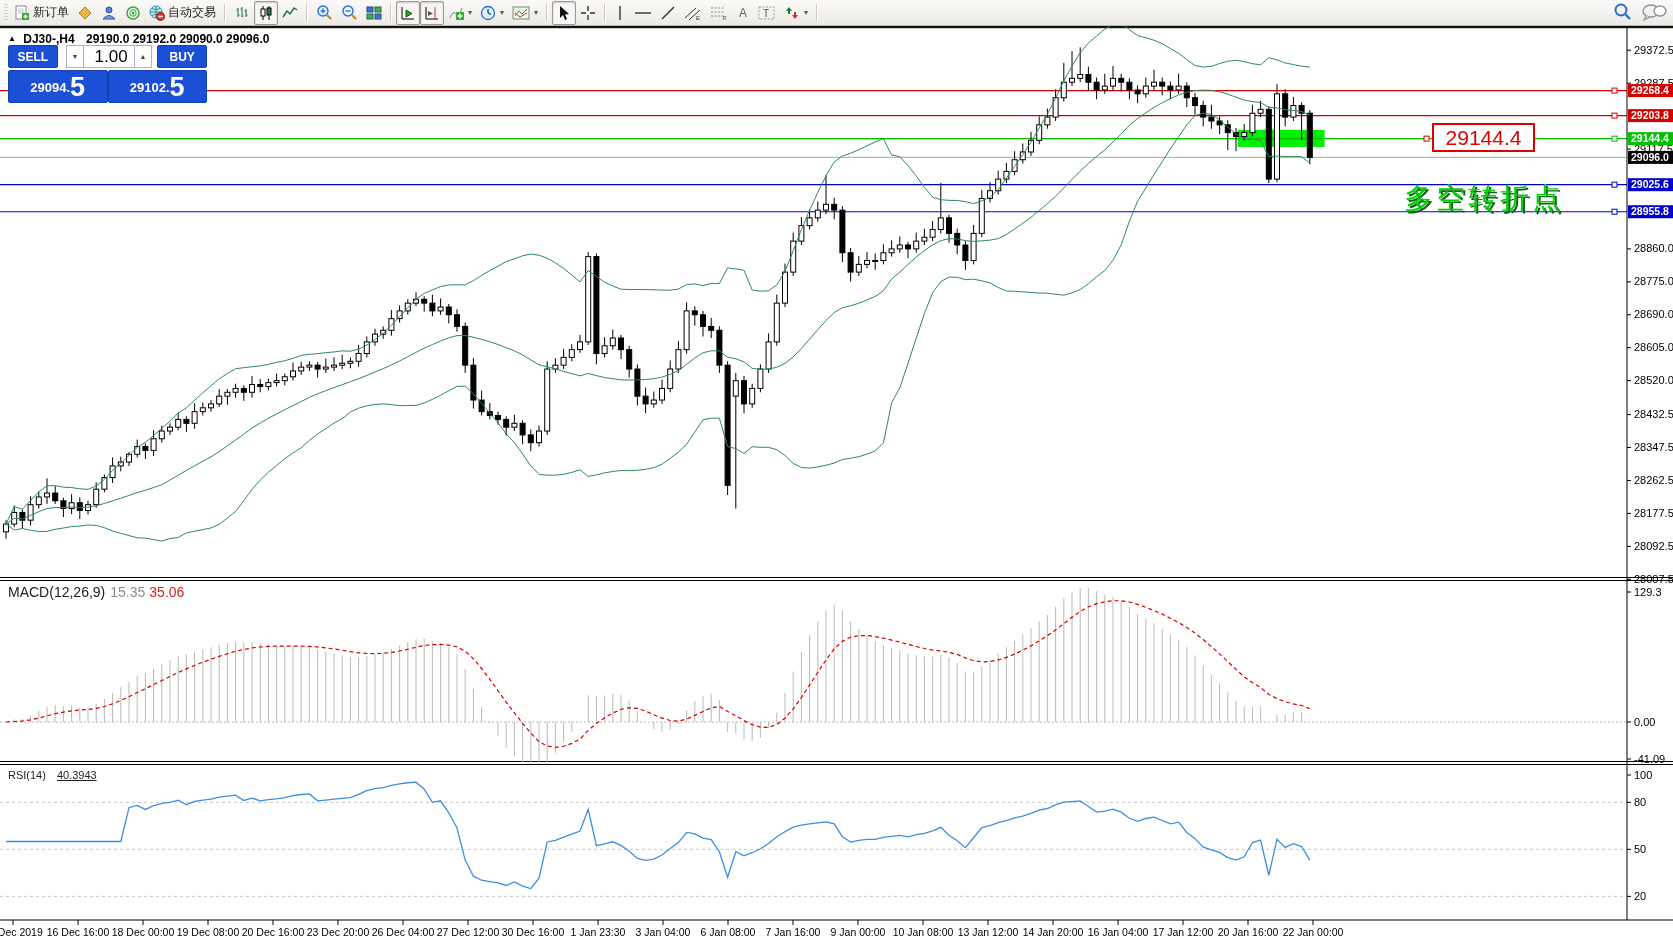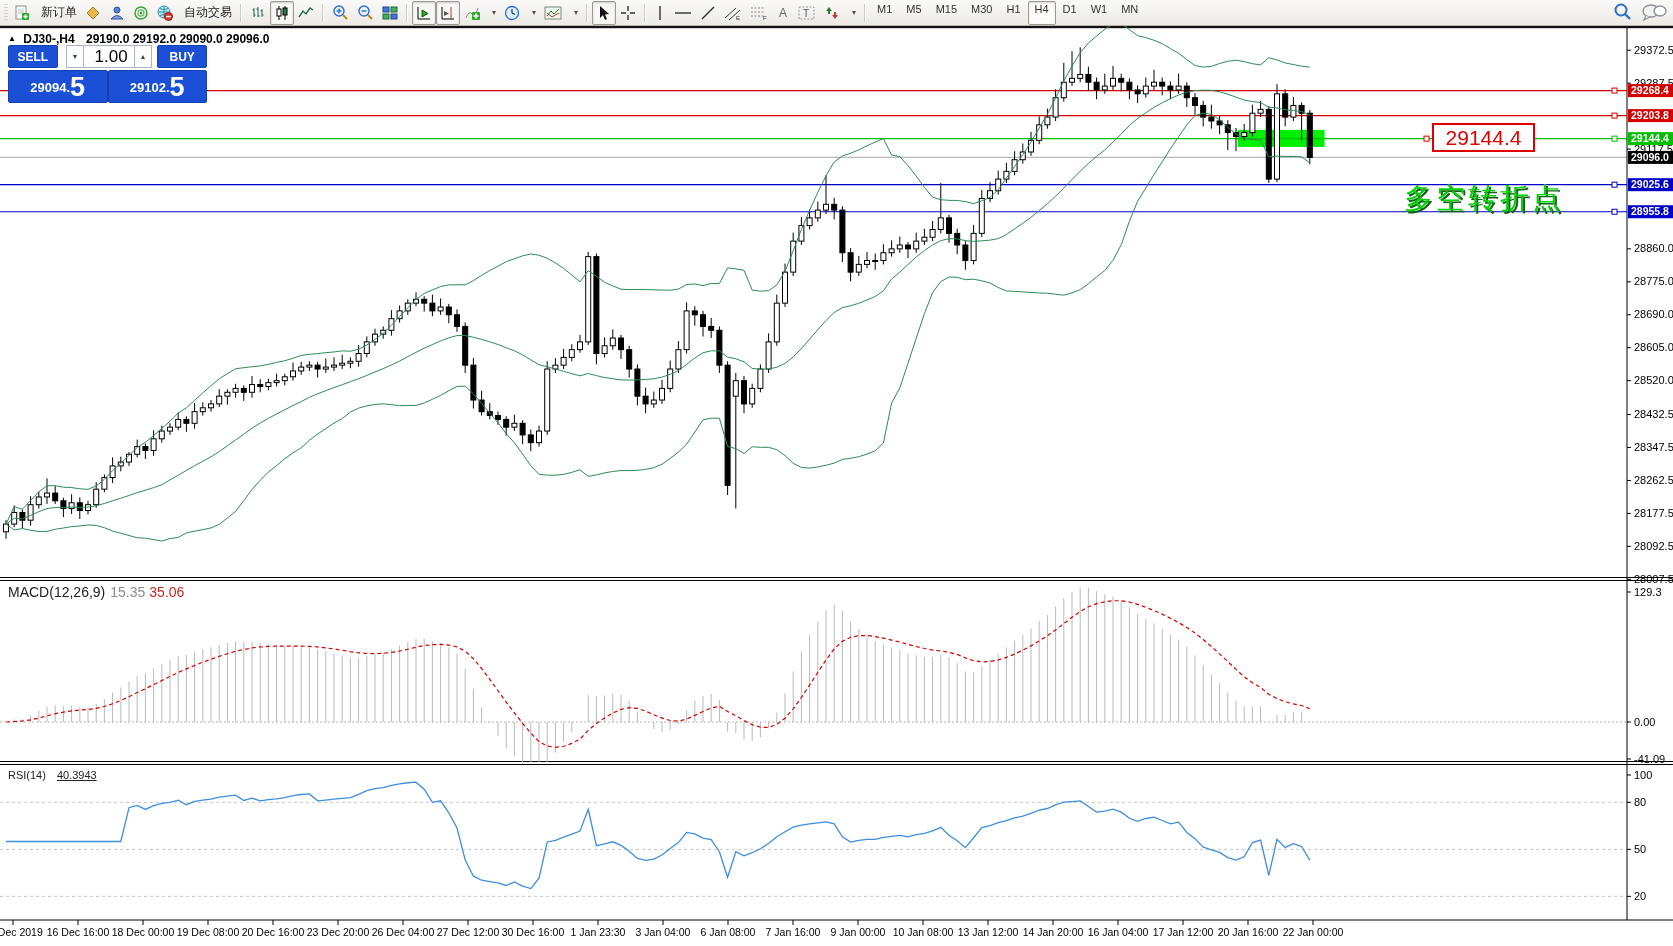--- a/index.html
+++ b/index.html
@@ -1,21 +1,21 @@
 <!DOCTYPE html>
 <html><head>
 <meta charset="utf-8">
 <style>
   html,body{margin:0;padding:0;background:#fff;font-family:"Liberation Sans",sans-serif;}
   #app{position:relative;width:1673px;height:946px;overflow:hidden;background:#fff;}
   
   #toolbar{position:absolute;left:0;top:0;width:1673px;height:26px;
     background:linear-gradient(#fbfaf9,#edeae5);border-bottom:1px solid #b9b5ae;
     display:flex;align-items:center;padding:0 2px;box-sizing:border-box;z-index:5;}
-  .tb-btn{display:flex;align-items:center;gap:11px;height:22px;padding:0 3px;
+  .tb-btn{display:flex;align-items:center;gap:3px;height:22px;padding:0 3px;
     border:1px solid transparent;border-radius:2px;color:#222;font-size:12px;cursor:default;}
   .tb-btn.pressed{background:#f8f7f5;border-color:#9e9a92;box-shadow:inset 0 1px 2px rgba(0,0,0,.18);}
   .tb-sep{width:1px;height:18px;background:#cfcbc3;border-right:1px solid #fff;margin:0 4px;}
   .grip{width:4px;height:18px;margin:0 2px;background:repeating-linear-gradient(#bbb 0 1px,transparent 1px 3px);opacity:.6;}
   .caret{font-size:8px;color:#555;margin-left:1px;}
   .tf-btn{height:20px;padding:1px 6px;font-size:11px;color:#333;border:1px solid transparent;border-radius:2px;}
   .tf-btn.active{background:#fcfcfb;border-color:#9e9a92;box-shadow:inset 0 1px 2px rgba(0,0,0,.15);}
   #tb-right{position:absolute;right:6px;top:2px;display:flex;gap:8px;align-items:center;}
   
   #chart-region{position:absolute;left:0;top:26px;width:1673px;height:920px;background:#fff;}
@@ -228,31 +228,20 @@
         </svg>
   </div>
   <div class="tb-btn">
     <svg class="ico" width="16" height="16">
           <path d="M5 2 l3 4 h-2 v3 h-2 v-3 h-2 z" fill="#2a7d2a"></path>
           <path d="M11 14 l-3 -4 h2 v-3 h2 v3 h2 z" fill="#c0392b"></path>
         </svg>
     <span class="caret">▾</span>
   </div>
   <div class="tb-sep"></div>
-  <div id="tf-group" style="display: flex;">
-        <div class="tf-btn">M1</div>
-        <div class="tf-btn">M5</div>
-        <div class="tf-btn">M15</div>
-        <div class="tf-btn">M30</div>
-        <div class="tf-btn">H1</div>
-        <div class="tf-btn active">H4</div>
-        <div class="tf-btn">D1</div>
-        <div class="tf-btn">W1</div>
-        <div class="tf-btn">MN</div>
-      </div>
   <div id="tb-right">
     <svg width="20" height="20">
           <circle cx="8" cy="8" r="5.5" fill="none" stroke="#2a6fd0" stroke-width="2"></circle>
           <line x1="12" y1="12" x2="17" y2="17" stroke="#2a6fd0" stroke-width="2.4"></line>
         </svg>
     <svg width="26" height="20">
           <ellipse cx="10" cy="9" rx="8" ry="6" fill="#f2f2f2" stroke="#8a9199" stroke-width="1.4"></ellipse>
           <path d="M5 14 l-2 4 l6 -3" fill="#f2f2f2" stroke="#8a9199" stroke-width="1.2"></path>
           <ellipse cx="19" cy="9" rx="6" ry="5" fill="#fff" stroke="#8a9199" stroke-width="1.4"></ellipse>
         </svg>

